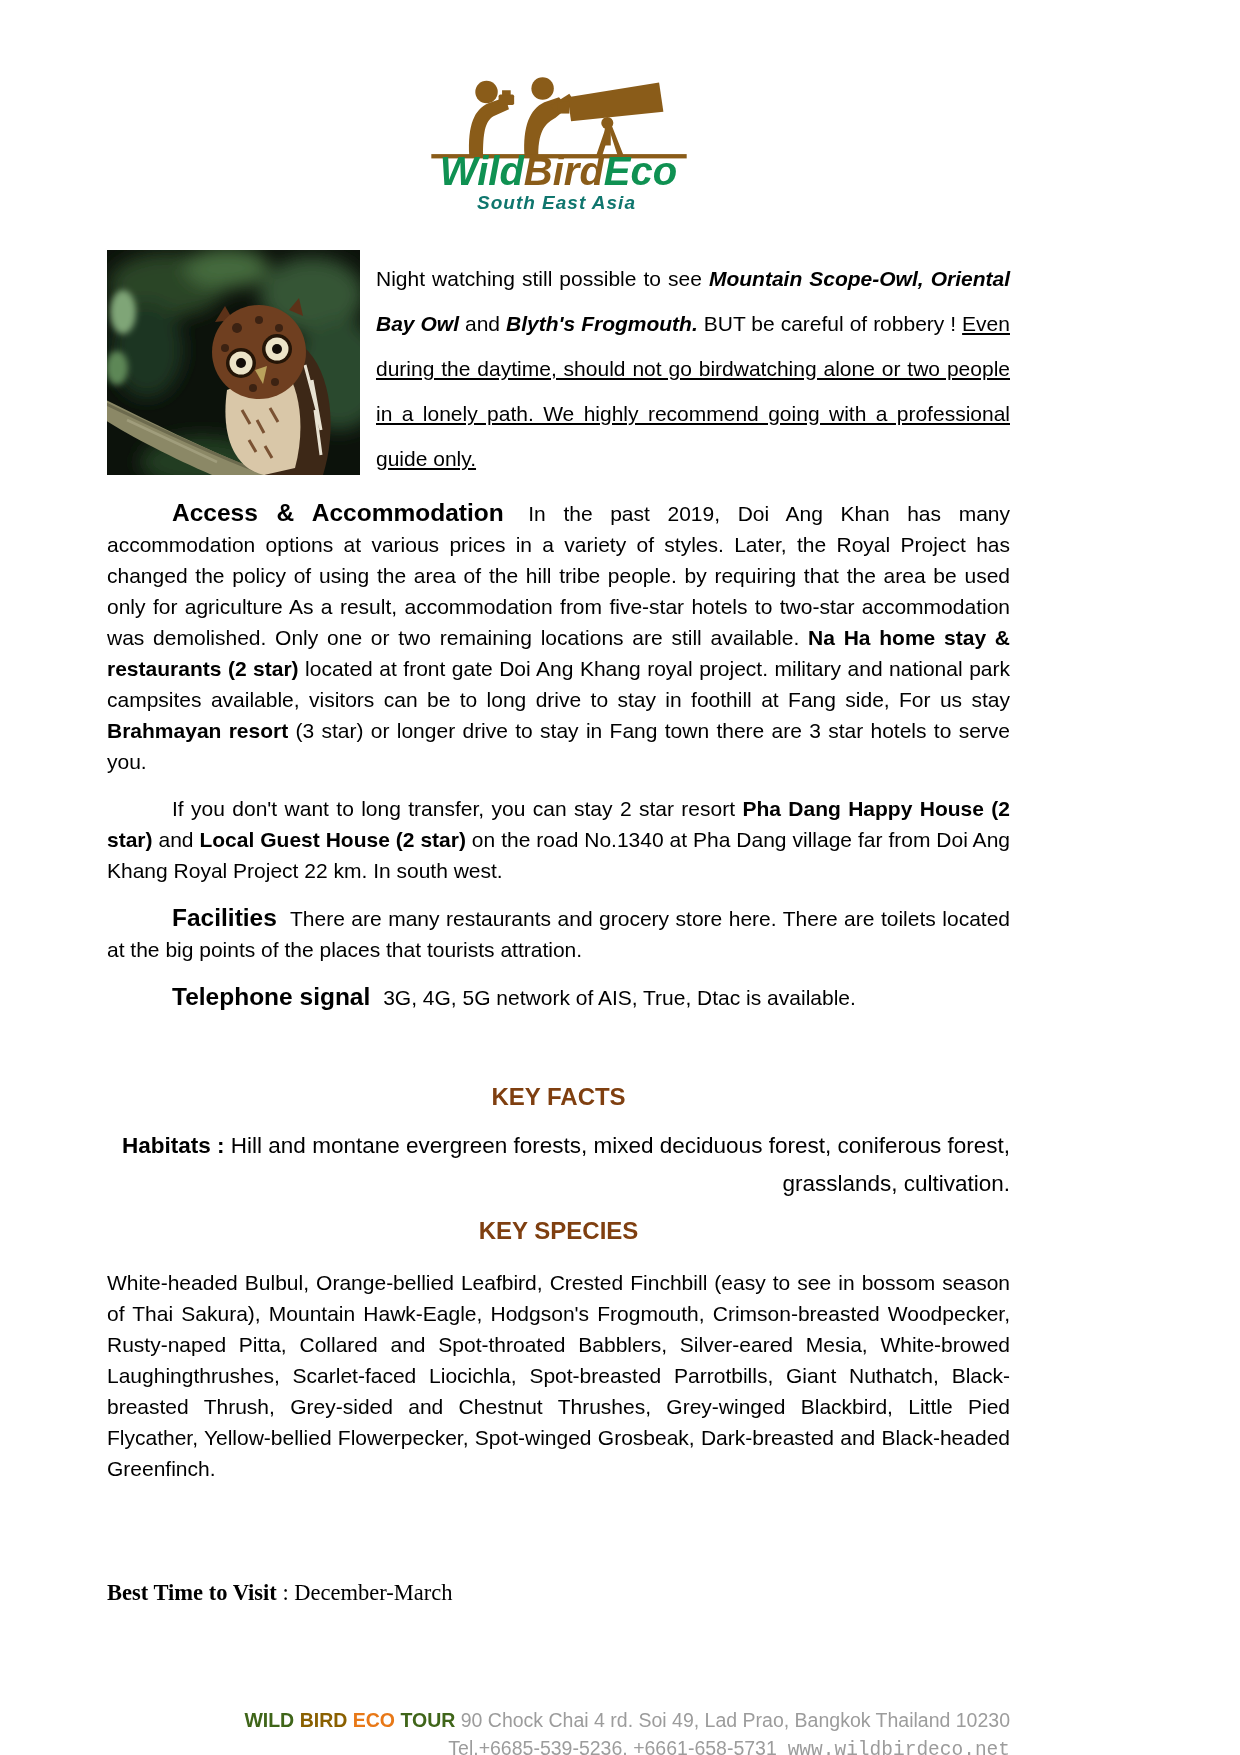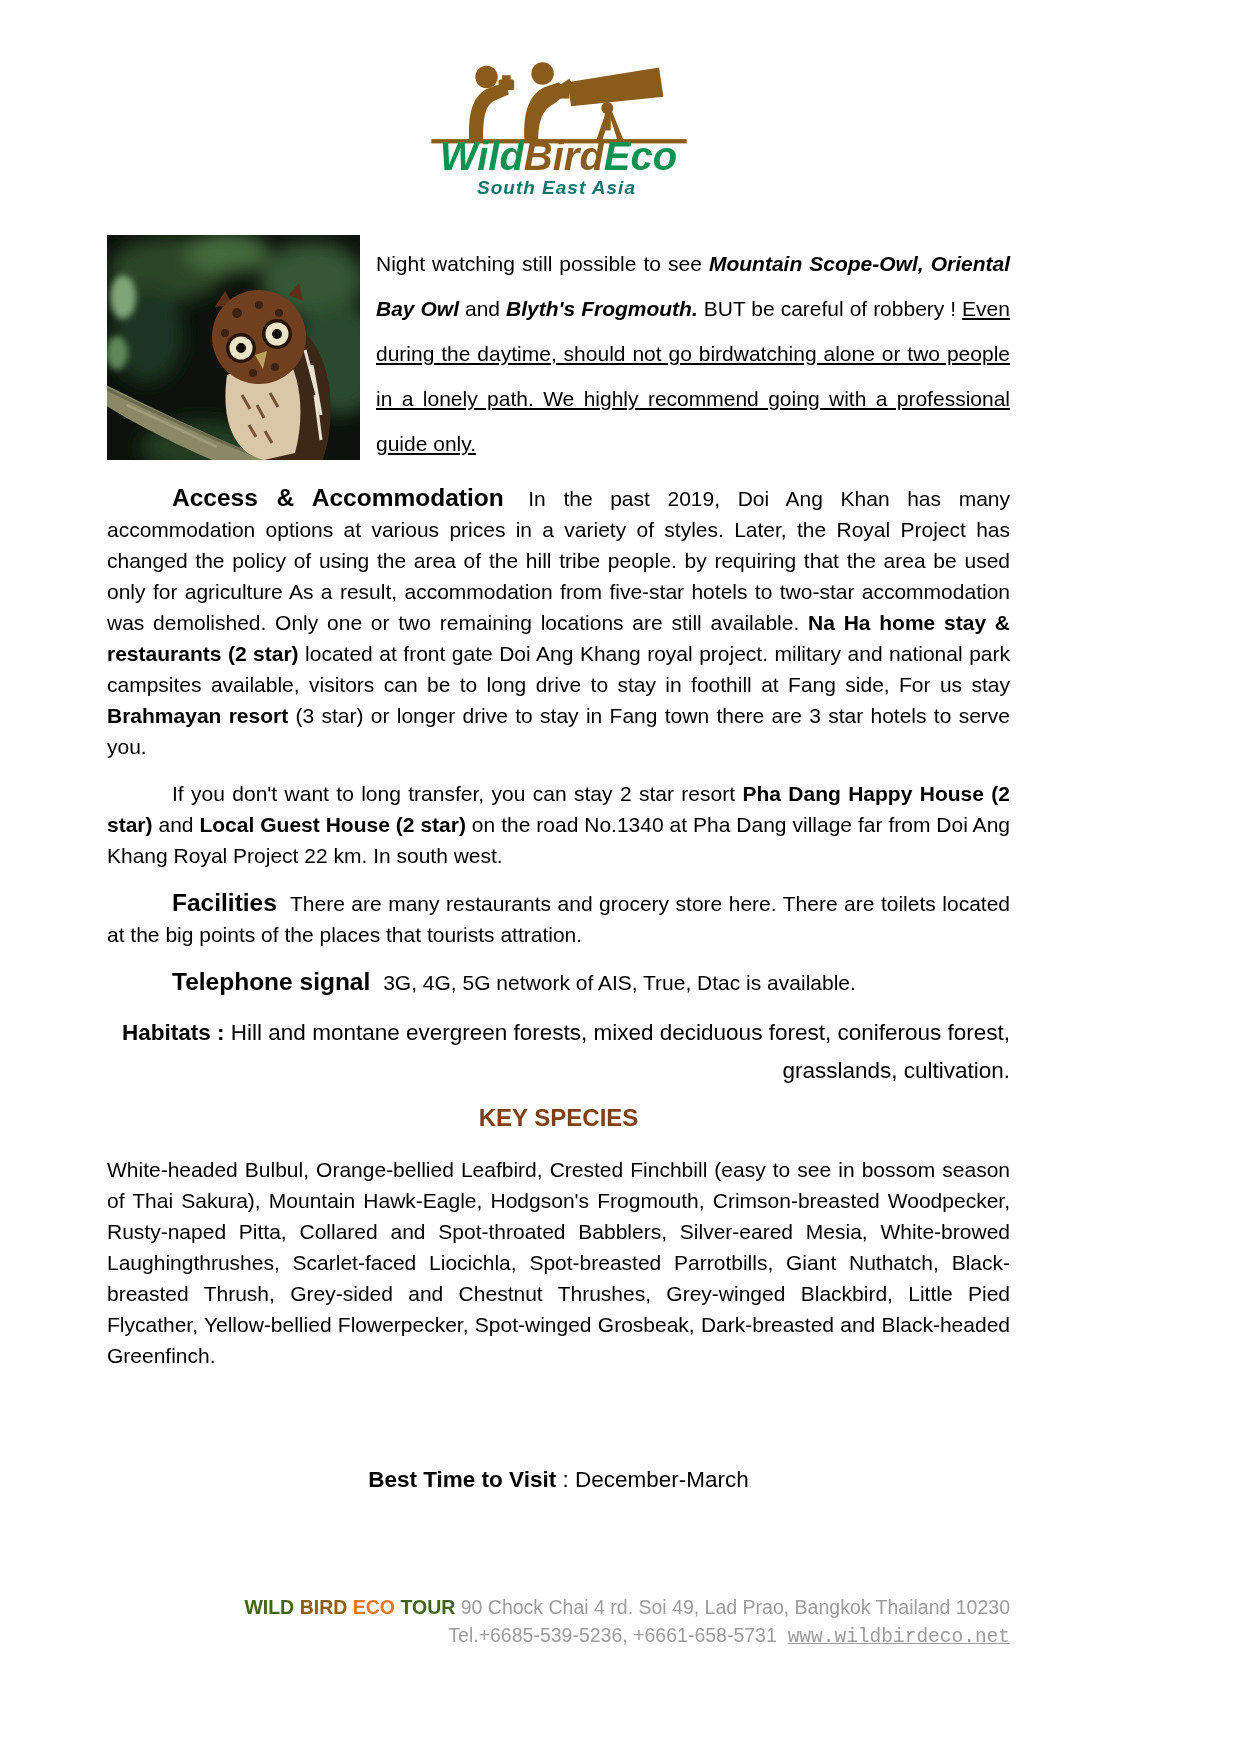--- a/index.html
+++ b/index.html
@@ -1,19 +1,19 @@
 <!DOCTYPE html>
 <html><head>
 <meta charset="utf-8">
 <style>
   html,body { margin:0; padding:0; background:#ffffff; }
   .page {
     width:1240px; height:1755px; margin:0 auto; background:#ffffff;
     font-family:"Liberation Sans","DejaVu Sans",sans-serif; color:#000;
-    box-sizing:border-box; padding:58px 230px 0 107px; overflow:hidden; position:relative;
+    box-sizing:border-box; padding:73px 230px 0 107px; overflow:hidden; position:relative;
   }
 
   
   .logo-wrap { width:312px; margin:0 auto; text-align:center; }
   .logo-svg { display:block; width:300px; height:88px; margin:0 auto; }
   .logo-text { font-style:italic; font-weight:bold; font-size:40px; line-height:1; margin-top:-10px; white-space:nowrap; }
   .lg-green { color:#0f9152; }
   .lg-brown { color:#8a5c19; }
   .logo-sub { font-style:italic; font-weight:bold; font-size:19px; color:#0f766e; padding-right:4px; margin-top:1px; letter-spacing:1px; }
 
@@ -28,21 +28,21 @@
   
   .para { font-size:21px; line-height:31px; text-align:justify; margin:16px 0 0 0; }
   .para.indent { text-indent:65px; }
   .inline-h { font-weight:bold; font-size:24.5px; margin-right:7px; }
   .b { font-weight:bold; }
 
   .section-h { color:#7f3f10; font-size:24px; font-weight:bold; text-align:center; margin:70px 0 0 0; }
   .section-h.tight { margin-top:14px; }
   .habitats { font-size:22.5px; line-height:38px; text-align:right; margin:16px 0 0 0; }
   .species { margin-top:22px; }
-  .best { text-align:center; font-size:22.5px; margin:96px 0 0 0; }
+  .best { font-size:22.5px; margin:96px 0 0 0;font-family:Liberation Serif, serif; }
 
   
   .footer { text-align:right; margin-top:100px; color:#9c9c9c; font-size:19.5px; line-height:28px; }
   .brand { font-weight:bold; }
   .fw { color:#3f6519; } .fb { color:#8a6000; } .fe { color:#e87817; } .ft { color:#3f6519; }
   .site { color:#9c9c9c; text-decoration:underline; cursor:pointer;font-family:Liberation Mono, monospace; }
 </style>
 </head>
 <body>
 
@@ -132,20 +132,21 @@
   </section>
 
   <p class="para indent"><span class="inline-h">Access &amp; Accommodation</span><span> In the past 2019, Doi Ang Khan has many accommodation options at various prices in a variety of styles. Later, the Royal Project has changed the policy of using the area of the hill tribe people. by requiring that the area be used only for agriculture As a result, accommodation from five-star hotels to two-star accommodation was demolished. Only one or two remaining locations are still available.  </span><span class="b">Na Ha home stay &amp; restaurants (2 star)</span><span>  located at front gate Doi Ang Khang royal project. military and national park campsites available, visitors can be to long drive to stay in foothill at Fang side, For us stay </span><span class="b">Brahmayan resort</span><span> (3 star) or longer drive to stay in Fang town there are  3 star hotels  to serve you.</span></p>
 
   <p class="para indent"><span>If you don't want to long transfer, you can stay 2 star resort </span><span class="b">Pha Dang Happy House (2 star)</span><span> and </span><span class="b">Local Guest House (2 star)</span><span> on the road No.1340 at Pha Dang village far from Doi Ang Khang Royal Project 22 km. In south west.</span></p>
 
   <p class="para indent"><span class="inline-h">Facilities</span><span> There are many restaurants and grocery store here. There are toilets located at the big points of the places that tourists attration.</span></p>
 
   <p class="para indent"><span class="inline-h">Telephone signal</span><span> 3G, 4G, 5G network of AIS, True, Dtac is available.</span></p>
 
+  <h3 class="section-h">KEY FACTS</h3>
   <p class="habitats"><span class="b">Habitats :</span><span> Hill and montane evergreen forests, mixed deciduous forest, coniferous forest, grasslands, cultivation.</span></p>
 
   <h3 class="section-h tight">KEY SPECIES</h3>
   <p class="para species">White-headed Bulbul, Orange-bellied Leafbird, Crested Finchbill (easy to see in bossom season of Thai Sakura), Mountain Hawk-Eagle, Hodgson's Frogmouth, Crimson-breasted Woodpecker, Rusty-naped Pitta, Collared and Spot-throated Babblers, Silver-eared Mesia, White-browed Laughingthrushes, Scarlet-faced Liocichla, Spot-breasted Parrotbills, Giant Nuthatch, Black-breasted Thrush, Grey-sided and Chestnut Thrushes, Grey-winged Blackbird, Little Pied Flycather, Yellow-bellied Flowerpecker, Spot-winged Grosbeak, Dark-breasted and Black-headed Greenfinch.</p>
 
   <p class="best"><span class="b">Best Time to Visit</span><span> : December-March</span></p>
 
   <div class="footer">
     <div><span class="brand fw">WILD</span> <span class="brand fb">BIRD</span> <span class="brand fe">ECO</span> <span class="brand ft">TOUR</span><span> 90 Chock Chai 4 rd. Soi 49, Lad Prao, Bangkok Thailand 10230</span></div>
     <div><span>Tel.+6685-539-5236, +6661-658-5731</span>&nbsp; <a class="site">www.wildbirdeco.net</a></div>

